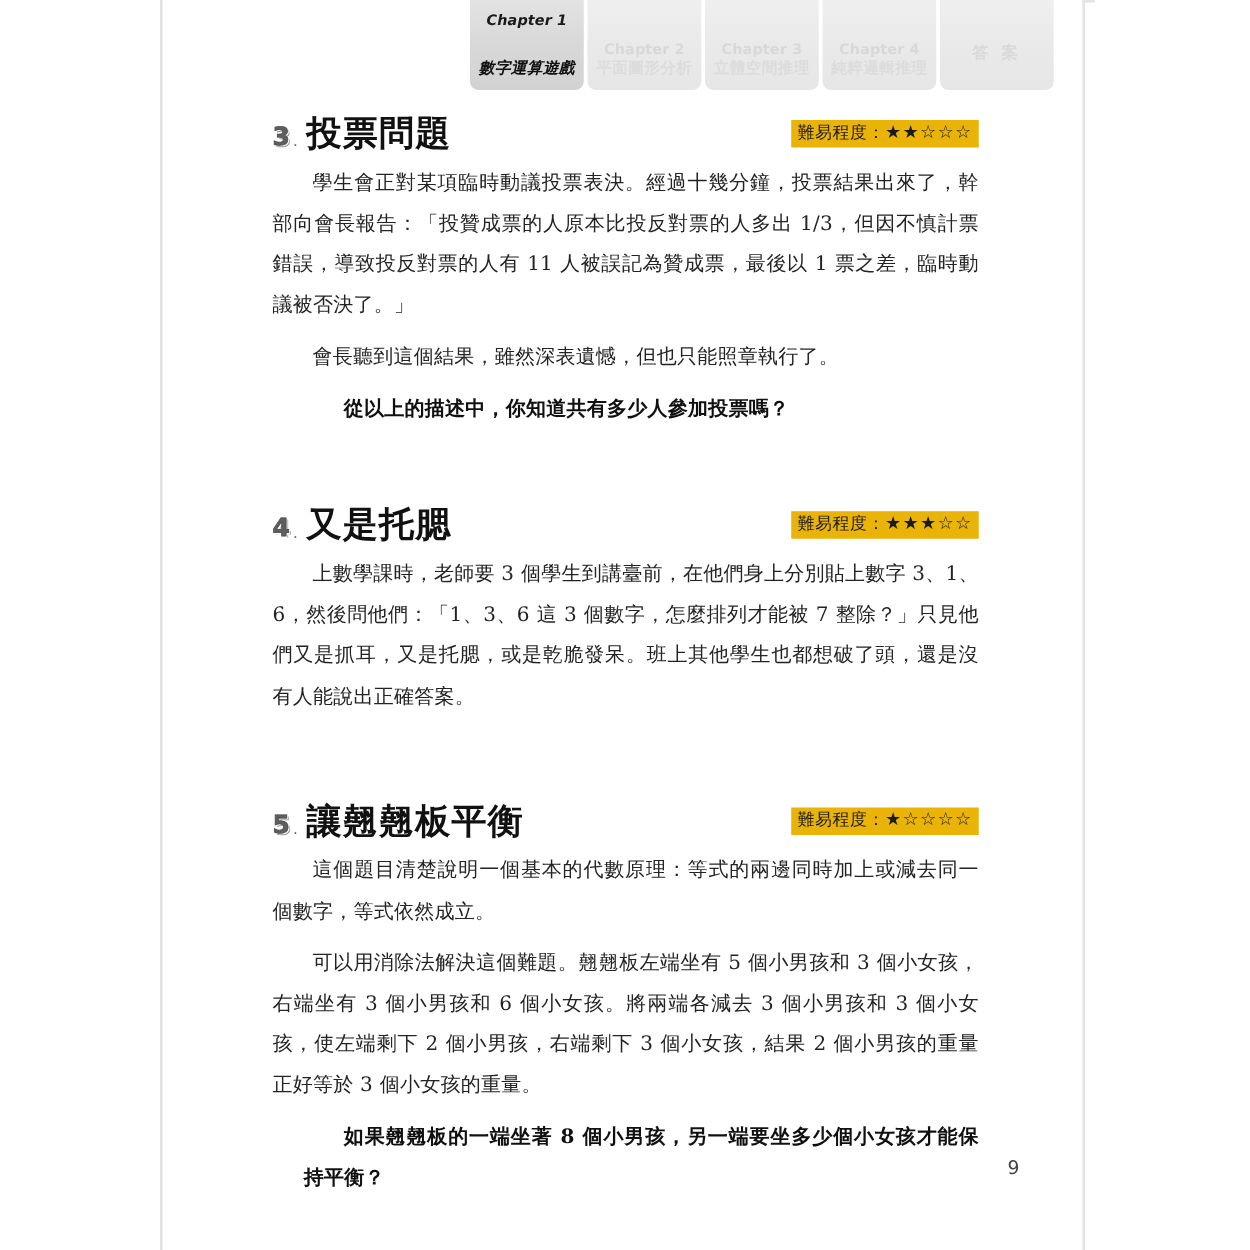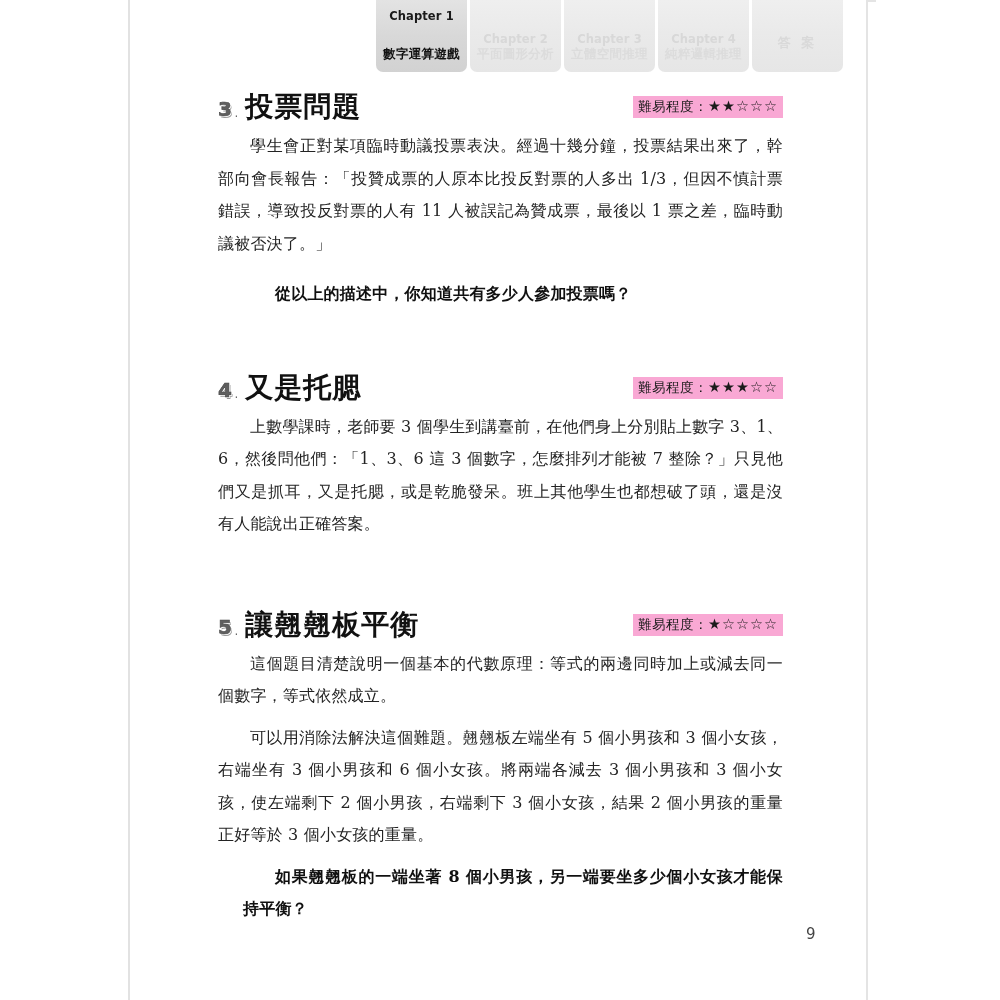--- a/index.html
+++ b/index.html
@@ -66,20 +66,21 @@
     flex-direction: column;
     align-items: center;
     justify-content: flex-end;
     padding-bottom: 10px;
     box-sizing: border-box;
     font-family: "DejaVu Sans", "Liberation Sans", sans-serif;
     background: linear-gradient(to bottom, #efefef 0%, #eaeaea 45%, #e6e6e6 100%);
   }
   .tab.active {
     background: linear-gradient(to bottom, #e3e3e3 0%, #d8d8d8 50%, #d2d2d2 100%);
+    font-style: italic;
   }
   .tab .tab-en {
     font-size: 11.5px;
     line-height: 14px;
     color: #d8d8d8;
     font-weight: bold;
     letter-spacing: 0.1px;
     white-space: nowrap;
   }
   .tab.active .tab-en {
@@ -150,21 +151,21 @@
     top: 1px;
   }
   .prob-title {
     font-family: "DejaVu Sans", "Liberation Sans", sans-serif;
     font-size: 28px;
     font-weight: bold;
     color: #111111;
     letter-spacing: 1px;
   }
   .difficulty {
-    background: #f9a8d4;
+    background: #eab308;
     font-family: "DejaVu Sans", "Liberation Sans", sans-serif;
     font-size: 13.5px;
     color: #1b1b1b;
     padding: 2px 5px 3px 5px;
     white-space: nowrap;
     letter-spacing: 0.5px;
     line-height: 17px;
   }
   .difficulty .stars {
     letter-spacing: 1px;
@@ -248,20 +249,21 @@
         <div class="prob-title-wrap">
           <span class="prob-num">3</span>
           <span class="prob-num-dot">.</span>
           <span class="prob-title">投票問題</span>
         </div>
         <div class="difficulty"><span>難易程度：</span><span class="stars">★★☆☆☆</span></div>
       </div>
       <div class="head-gap"></div>
       <p class="para indent">學生會正對某項臨時動議投票表決。經過十幾分鐘，投票結果出來了，幹部向會長報告：「投贊成票的人原本比投反對票的人多出 1/3，但因不慎計票錯誤，導致投反對票的人有 11 人被誤記為贊成票，最後以 1 票之差，臨時動議被否決了。」</p>
       <div class="gap-sm"></div>
+      <p class="para indent">會長聽到這個結果，雖然深表遺憾，但也只能照章執行了。</p>
       <div class="gap-sm"></div>
       <p class="para indent bold">從以上的描述中，你知道共有多少人參加投票嗎？</p>
     </div>
 
     <div class="gap-blk"></div>
 
     <div class="problem">
       <div class="prob-head">
         <div class="prob-title-wrap">
           <span class="prob-num">4</span>

